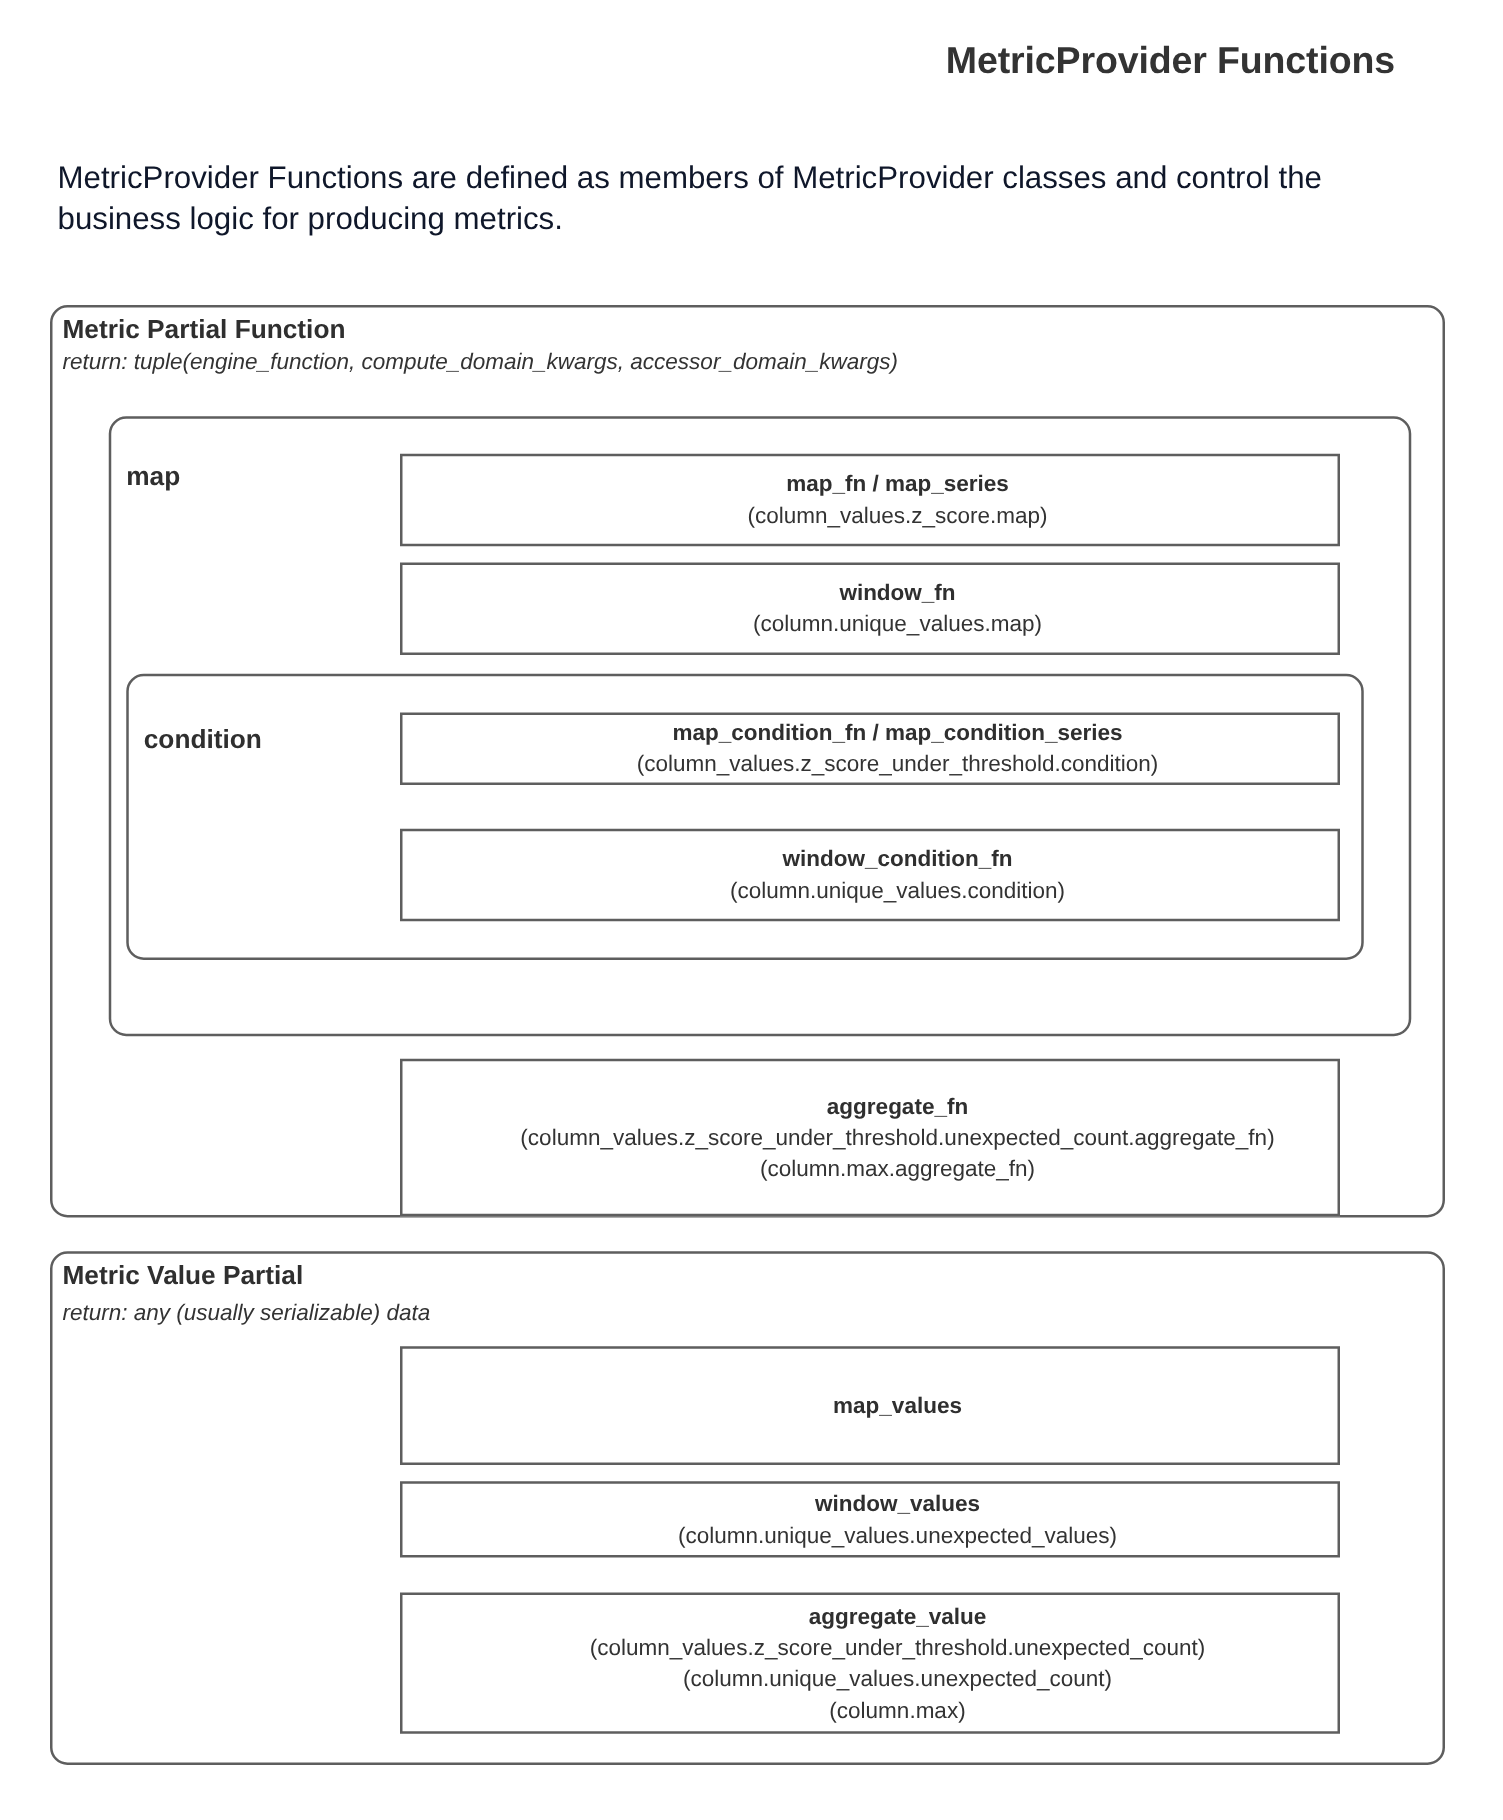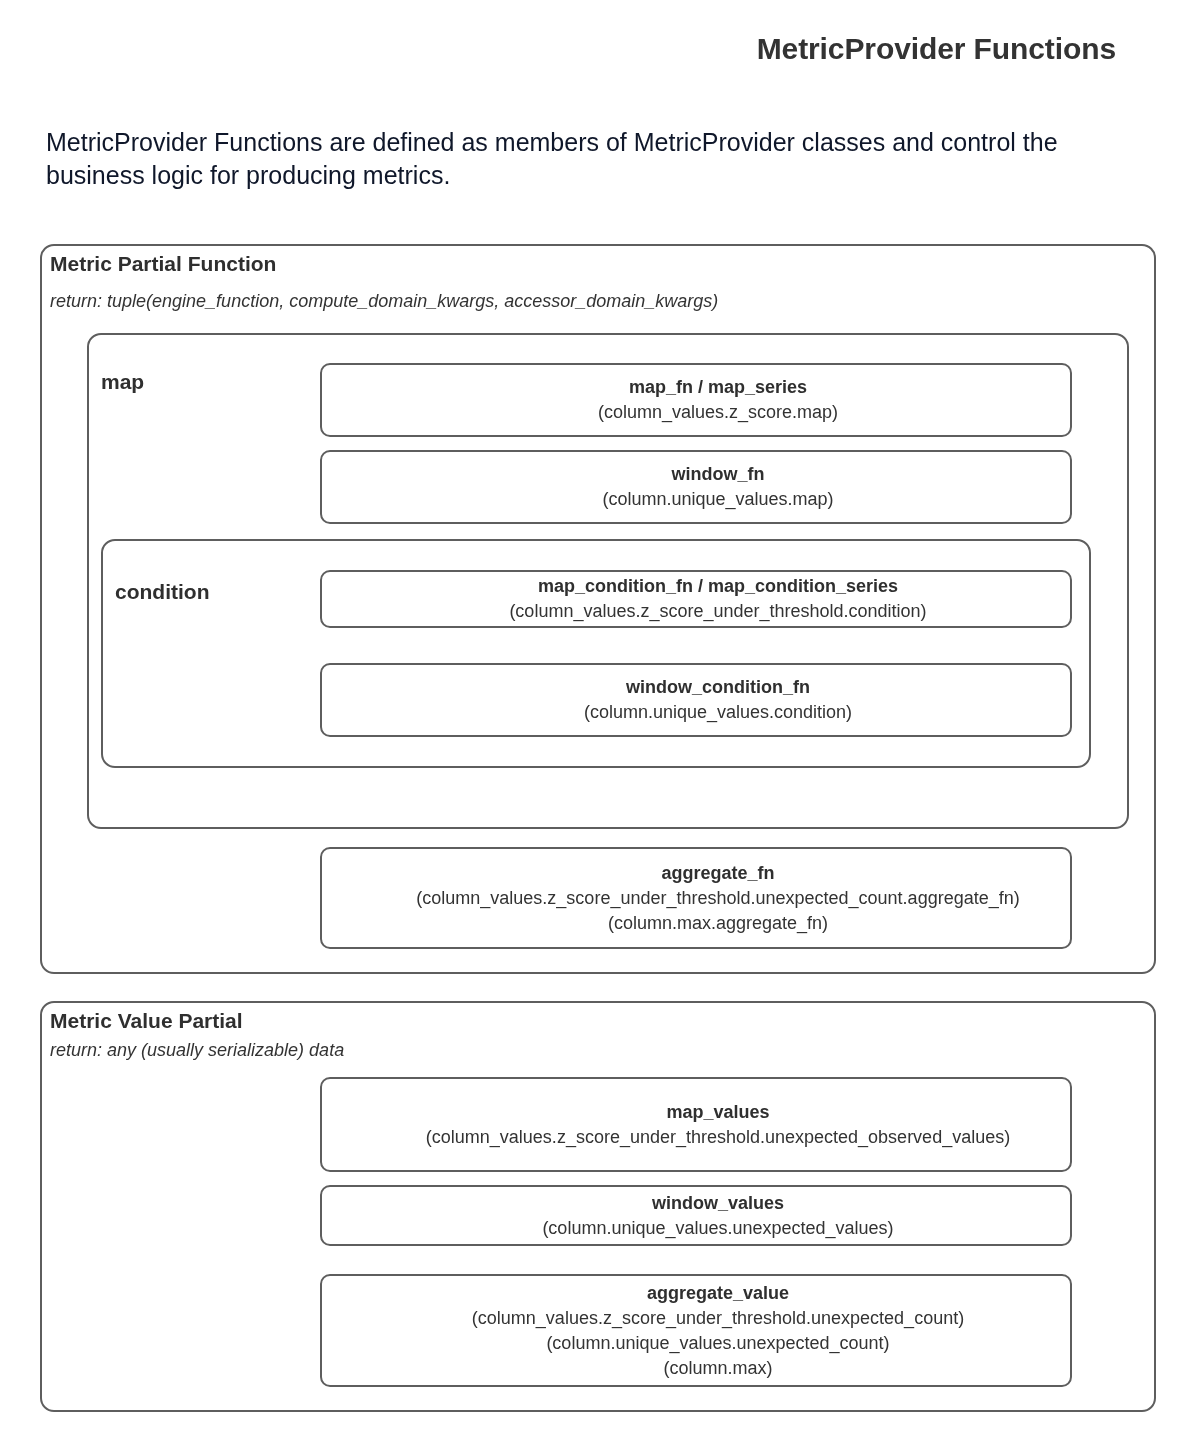--- a/index.html
+++ b/index.html
@@ -44,21 +44,21 @@
     position: absolute;
     box-sizing: border-box;
     border: 2.6px solid #5e5e5e;
     border-radius: 12px;
     background: #ffffff;
   }
   .group-box {
     border-radius: 14px;
   }
   .fn-box {
-    border-radius: 10px;
+    border-radius: 0;
     border-width: 2.6px;
     display: flex;
     flex-direction: column;
     align-items: center;
     justify-content: center;
     text-align: center;
     padding-left: 44px;
   }
 
   
@@ -103,21 +103,21 @@
 </style>
 </head>
 <body>
 
 <div class="page-title">MetricProvider Functions</div>
 <div class="page-desc">MetricProvider Functions are defined as members of MetricProvider classes and control the business logic for producing metrics.</div>
 
 <div class="box group-box" style="left:40px; top:244px; width:1116px; height:730px;"></div>
 
 <div class="section-title" style="left:50px; top:252px;">Metric Partial Function</div>
-<div class="section-sub" style="left:50px; top:291px;">return: tuple(engine_function, compute_domain_kwargs, accessor_domain_kwargs)</div>
+<div class="section-sub" style="left:50px; top:279px;">return: tuple(engine_function, compute_domain_kwargs, accessor_domain_kwargs)</div>
 
 <div class="box group-box" style="left:87px; top:333px; width:1042px; height:496px;"></div>
 <div class="group-label" style="left:101px; top:370px;">map</div>
 
 <div class="box fn-box" style="left:320px; top:363px; width:752px; height:74px;">
   <div class="fn-name">map_fn / map_series</div>
   <div class="fn-path">(column_values.z_score.map)</div>
 </div>
 
 <div class="box fn-box" style="left:320px; top:450px; width:752px; height:74px;">
@@ -131,34 +131,33 @@
 <div class="box fn-box" style="left:320px; top:570px; width:752px; height:58px;">
   <div class="fn-name">map_condition_fn / map_condition_series</div>
   <div class="fn-path">(column_values.z_score_under_threshold.condition)</div>
 </div>
 
 <div class="box fn-box" style="left:320px; top:663px; width:752px; height:74px;">
   <div class="fn-name">window_condition_fn</div>
   <div class="fn-path">(column.unique_values.condition)</div>
 </div>
 
-<div class="box fn-box" style="left:320px; top:847px; width:752px; height:102px;">
+<div class="box fn-box" style="left:320px; top:847px; width:752px; height:126px;">
   <div class="fn-name">aggregate_fn</div>
   <div class="fn-path">(column_values.z_score_under_threshold.unexpected_count.aggregate_fn)</div>
   <div class="fn-path">(column.max.aggregate_fn)</div>
 </div>
 
 <div class="box group-box" style="left:40px; top:1001px; width:1116px; height:411px;"></div>
 
 <div class="section-title" style="left:50px; top:1009px;">Metric Value Partial</div>
 <div class="section-sub" style="left:50px; top:1040px;">return: any (usually serializable) data</div>
 
 <div class="box fn-box" style="left:320px; top:1077px; width:752px; height:95px;">
   <div class="fn-name">map_values</div>
-  <div class="fn-path">(column_values.z_score_under_threshold.unexpected_observed_values)</div>
 </div>
 
 <div class="box fn-box" style="left:320px; top:1185px; width:752px; height:61px;">
   <div class="fn-name">window_values</div>
   <div class="fn-path">(column.unique_values.unexpected_values)</div>
 </div>
 
 <div class="box fn-box" style="left:320px; top:1274px; width:752px; height:113px;">
   <div class="fn-name">aggregate_value</div>
   <div class="fn-path">(column_values.z_score_under_threshold.unexpected_count)</div>

